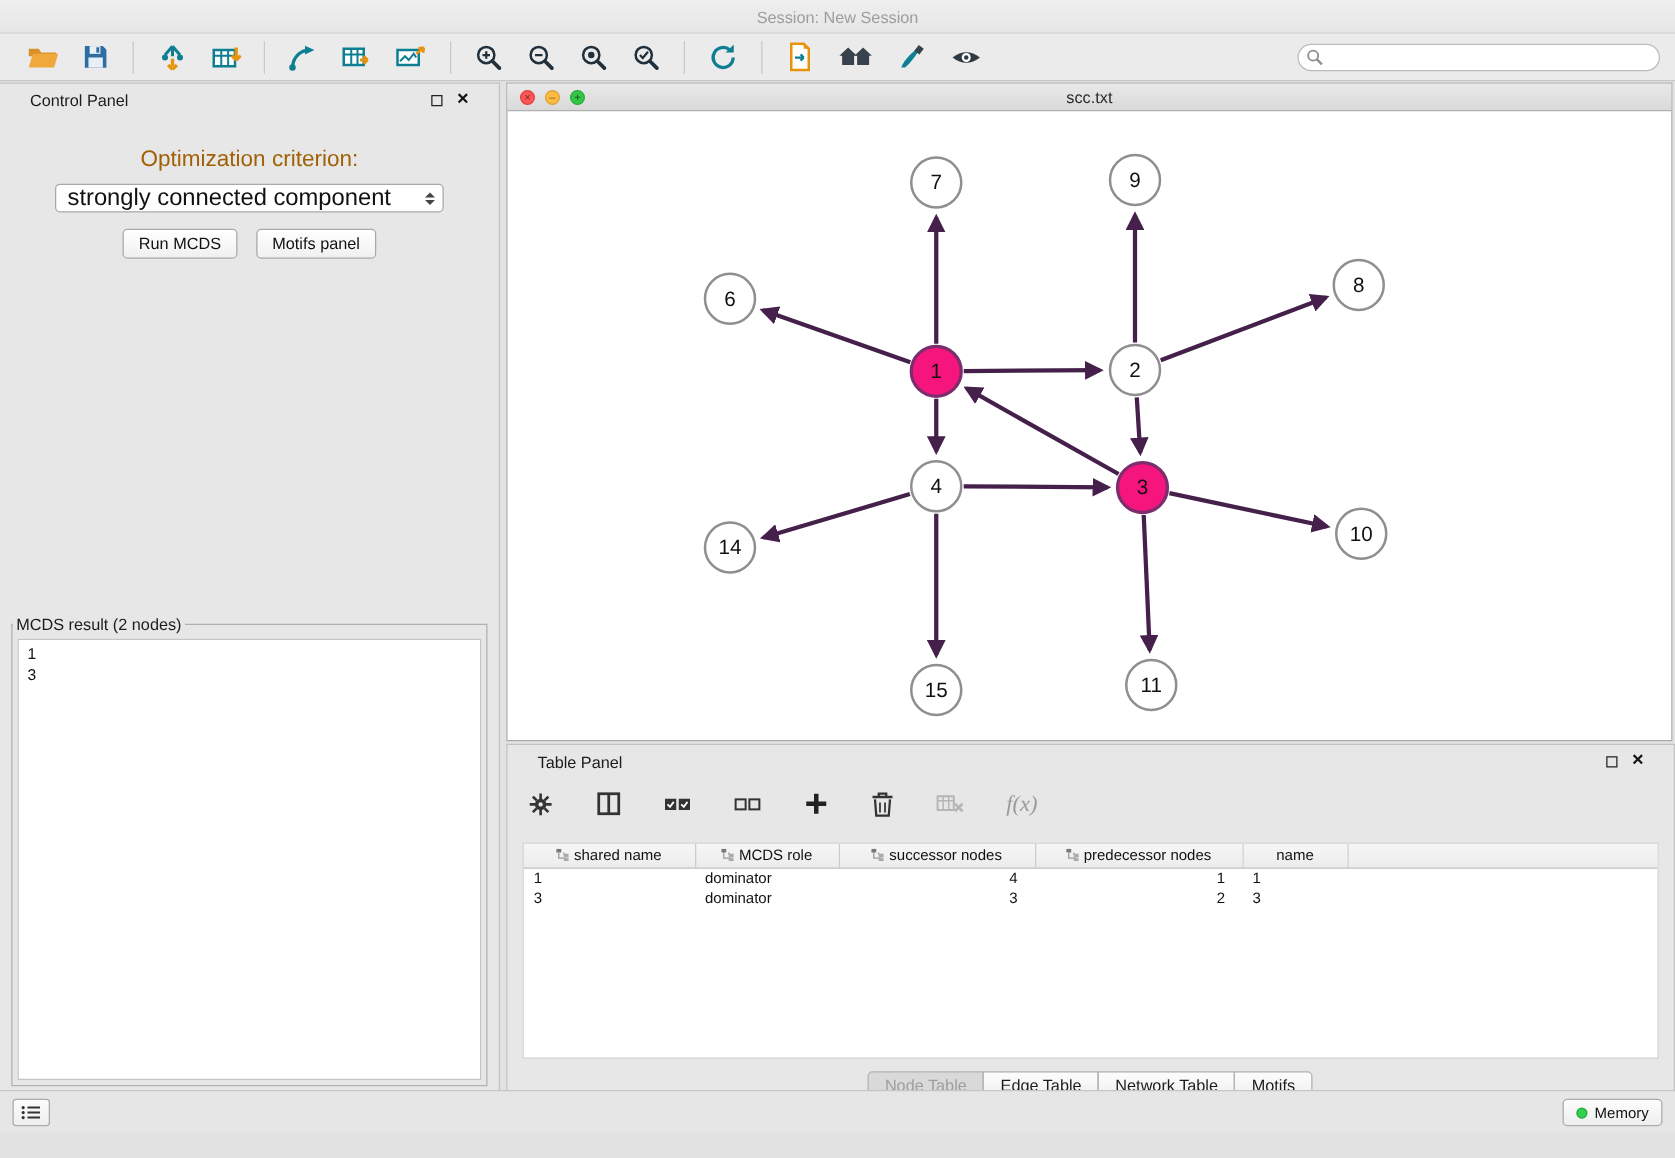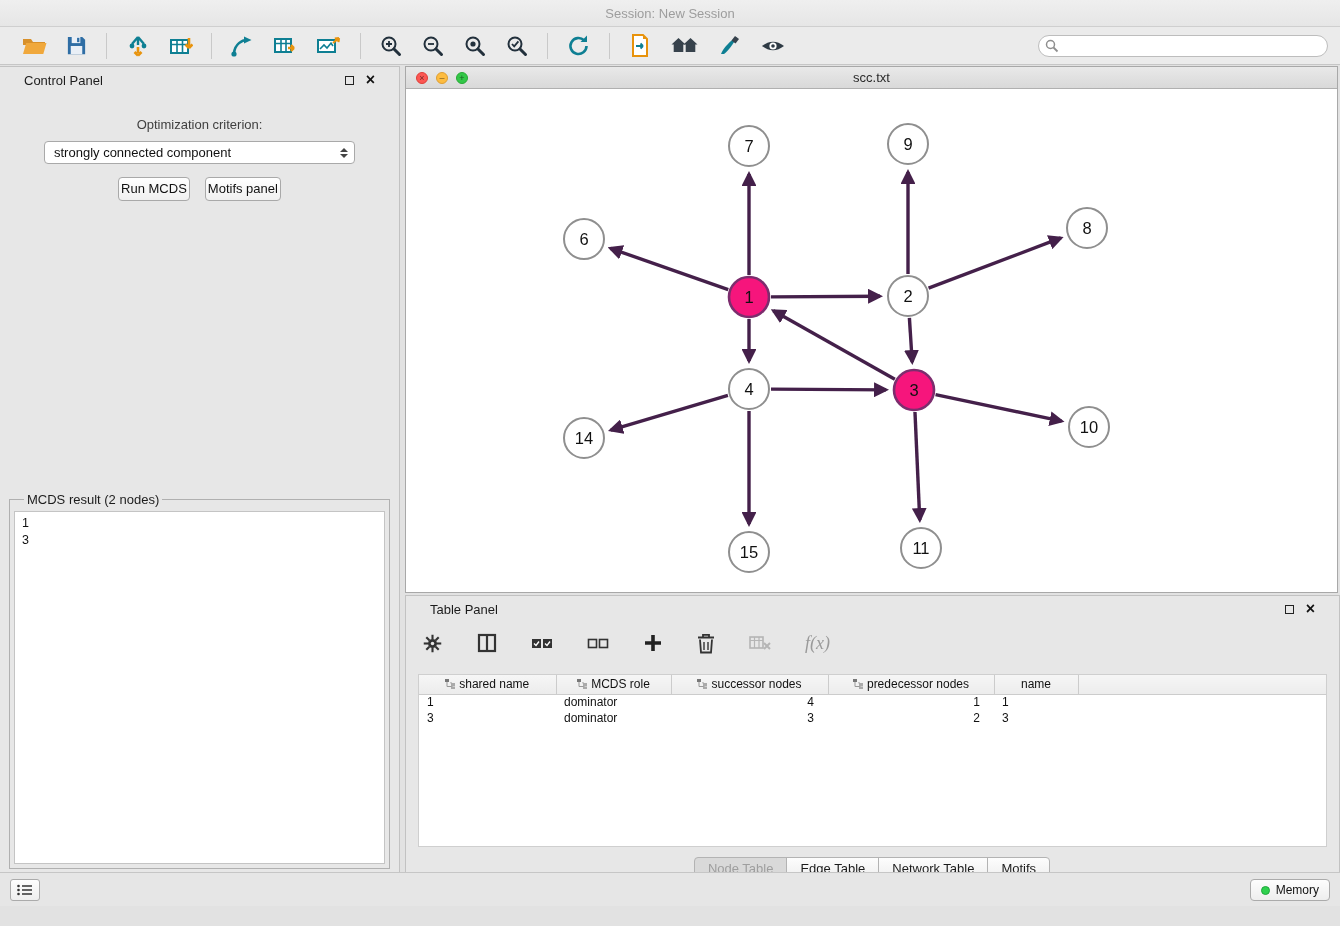--- a/index.html
+++ b/index.html
@@ -46,43 +46,43 @@
   .close-x { font-size:16px; font-weight:bold; color:#111; line-height:14px; }
   .cp-tabs { display:flex; justify-content:center; margin-top:2px; }
   .cp-tab {
     border:1px solid #b3b3b3; margin-left:-1px; padding:3px 13px 4px;
     font-size:13px; color:#1c1c1c; background:linear-gradient(#fdfdfd,#ededed);
     font-family:"Liberation Sans", sans-serif; cursor:default;
   }
   .cp-tab:first-child { border-radius:4px 0 0 4px; }
   .cp-tab:last-child { border-radius:0 4px 4px 0; }
   .cp-tab.active { background:#d9d9d9; color:#9e9e9e; }
-  .opt-label { text-align:center; margin-top:24px; font-size:13px; color:#404040; }
+  .opt-label { text-align:center; margin-top:24px; font-size:18px; color:#a16207; }
   .dropdown {
     position:relative; width:311px; height:23px; margin:9px auto 0;
     background:#fff; border:1px solid #a9a9a9; border-radius:4px;
-    font-size:13px; color:#111; line-height:21px; padding-left:9px;
+    font-size:19px; color:#111; line-height:21px; padding-left:9px;
   }
   .dropdown .spin {
     position:absolute; right:4px; top:3px; width:13px; height:16px;
     display:flex; flex-direction:column; align-items:center; justify-content:center; gap:2px;
   }
   .dropdown .spin i { display:block; width:0; height:0; border-left:4px solid transparent; border-right:4px solid transparent; }
   .dropdown .spin .up { border-bottom:4.5px solid #444; }
   .dropdown .spin .dn { border-top:4.5px solid #444; }
   .cp-buttons { display:flex; justify-content:center; gap:15px; margin-top:13px; }
   .cp-btn {
     background:linear-gradient(#ffffff,#f0f0f0); border:1px solid #a9a9a9; border-radius:4px;
-    font-size:13px; color:#111; padding:3px 2px 4px; font-family:"Liberation Sans", sans-serif; cursor:default;
+    font-size:13px; color:#111; padding:3px 12px 4px; font-family:"Liberation Sans", sans-serif; cursor:default;
   }
   .result-fieldset {
     position:absolute; left:9px; right:9px; top:425px; bottom:22px;
     border:1px solid #b0b0b0; padding:0;
   }
-  .result-fieldset legend { font-size:13px; color:#1c1c1c; margin-left:14px; padding:0 3px; }
+  .result-fieldset legend { font-size:13px; color:#1c1c1c; margin-left:0; padding:0 3px; }
   .result-list {
     position:absolute; left:4px; right:4px; top:4px; bottom:4px;
     background:#fff; border:1px solid #c4c4c4; font-size:12.5px; color:#111;
     padding:3px 7px; line-height:17px; overflow:hidden;
   }
 
   
   .network-window {
     position:absolute; left:405px; top:66px; width:933px; height:527px;
     background:#fff; border:1px solid #a8a8a8;

